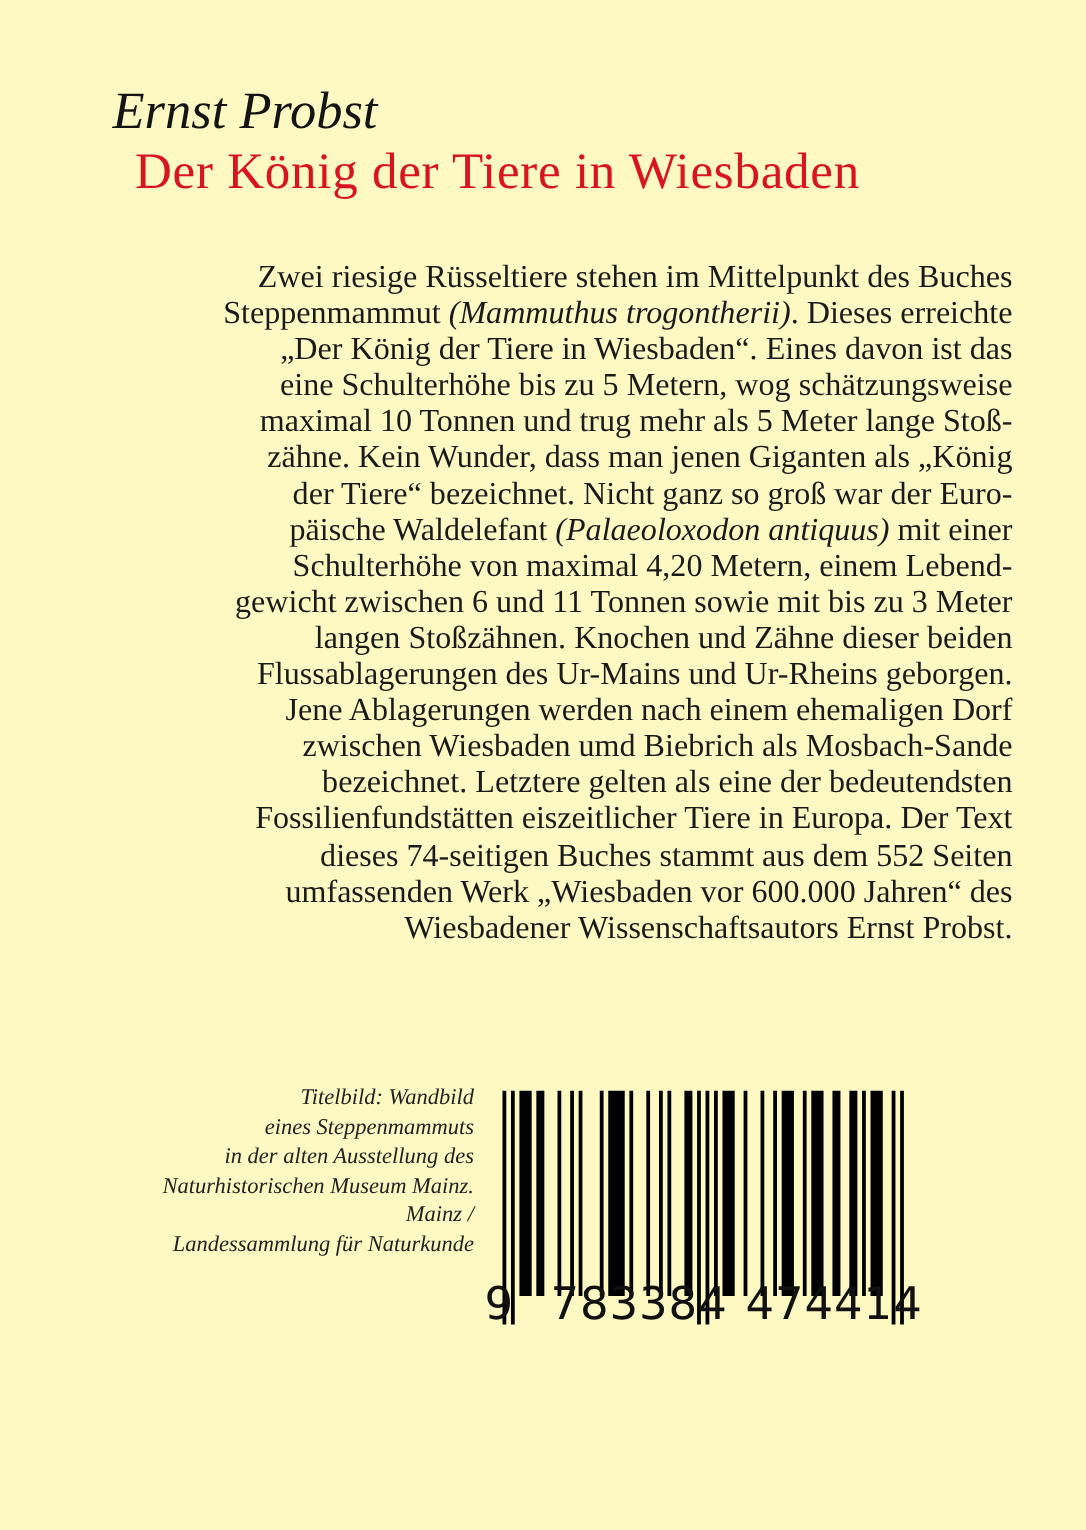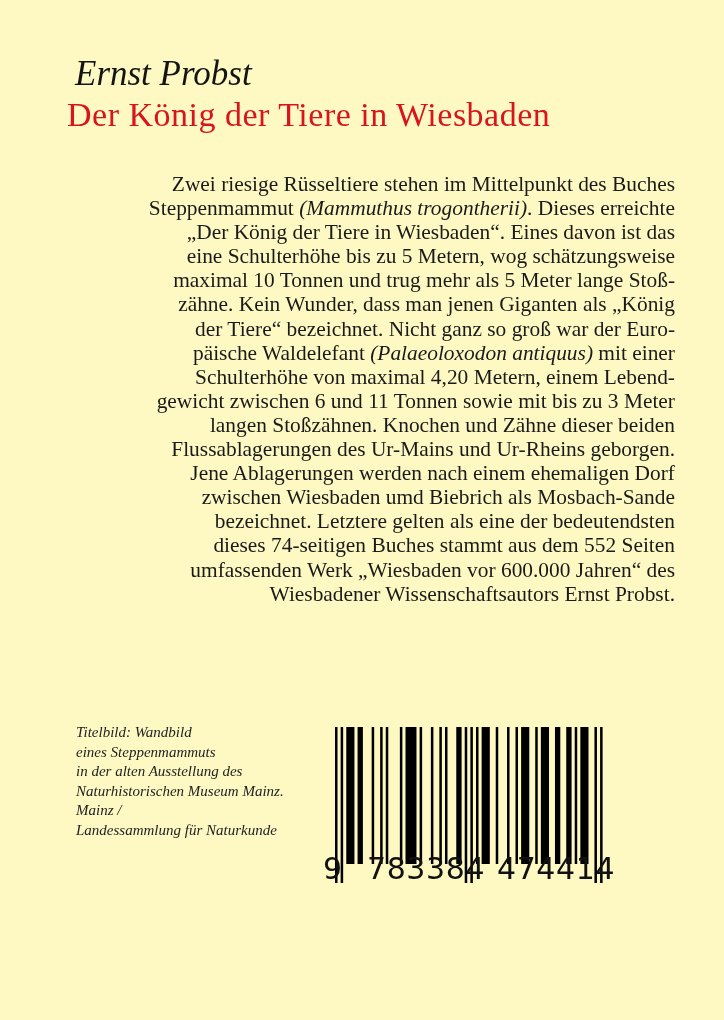--- a/index.html
+++ b/index.html
@@ -5,38 +5,39 @@
   html, body { margin: 0; padding: 0; background: #ffffff; }
   body { width: 724px; height: 1020px; position: relative; overflow: hidden; }
   .page { position: absolute; left: 0; top: 0; width: 724px; height: 1020px; background: #fef9c3; }
   .author {
     position: absolute; left: 75px; top: 54px;
     font-family: "Liberation Serif", "DejaVu Serif", serif;
     font-style: italic; font-size: 35px; line-height: 40px;
     color: #141414; letter-spacing: 0px;
   }
   .title {
-    position: absolute; left: 67px; top: 95px;
+    position: absolute; left: 90px; top: 95px;
     font-family: "Liberation Serif", "DejaVu Serif", serif;
     font-size: 34px; line-height: 40px;
     color: #d8141c; letter-spacing: 0.5px;
   }
   .body-text {
     position: absolute; left: 75px; top: 172px; width: 600px;
     font-family: "Liberation Serif", "DejaVu Serif", serif;
     font-size: 21.4px; line-height: 24.1px;
     color: #1a1a1a;
   }
   .body-line { display: block; white-space: nowrap; text-align: right; }
   .body-line .it { font-style: italic; }
   .caption {
     position: absolute; left: 76px; top: 723px; width: 240px;
     font-family: "Liberation Serif", "DejaVu Serif", serif;
     font-style: italic; font-size: 15px; line-height: 19.6px;
     color: #222222;
+    text-align: right;
   }
   .caption-line { display: block; white-space: nowrap; }
   .barcode {
     position: absolute; left: 314px; top: 727px; width: 300px; height: 165px;
   }
   .barcode svg { display: block; }
   .barcode text {
     font-family: "DejaVu Sans", "Liberation Sans", sans-serif;
     fill: #111111;
   }
@@ -58,20 +59,21 @@
       <span class="body-line"><span>zähne. Kein Wunder, dass man jenen Giganten als „König</span></span>
       <span class="body-line"><span>der Tiere“ bezeichnet. Nicht ganz so groß war der Euro-</span></span>
       <span class="body-line"><span>päische Waldelefant </span><span class="it">(Palaeoloxodon antiquus)</span><span> mit einer</span></span>
       <span class="body-line"><span>Schulterhöhe von maximal 4,20 Metern, einem Lebend-</span></span>
       <span class="body-line"><span>gewicht zwischen 6 und 11 Tonnen sowie mit bis zu 3 Meter</span></span>
       <span class="body-line"><span>langen Stoßzähnen. Knochen und Zähne dieser beiden</span></span>
       <span class="body-line"><span>Flussablagerungen des Ur-Mains und Ur-Rheins geborgen.</span></span>
       <span class="body-line"><span>Jene Ablagerungen werden nach einem ehemaligen Dorf</span></span>
       <span class="body-line"><span>zwischen Wiesbaden umd Biebrich als Mosbach-Sande</span></span>
       <span class="body-line"><span>bezeichnet. Letztere gelten als eine der bedeutendsten</span></span>
+      <span class="body-line"><span>Fossilienfundstätten eiszeitlicher Tiere in Europa. Der Text</span></span>
       <span class="body-line"><span>dieses 74-seitigen Buches stammt aus dem 552 Seiten</span></span>
       <span class="body-line"><span>umfassenden Werk „Wiesbaden vor 600.000 Jahren“ des</span></span>
       <span class="body-line"><span>Wiesbadener Wissenschaftsautors Ernst Probst.</span></span>
     </div>
 
   <div class="caption" id="caption">
       <span class="caption-line">Titelbild: Wandbild</span>
       <span class="caption-line">eines Steppenmammuts</span>
       <span class="caption-line">in der alten Ausstellung des</span>
       <span class="caption-line">Naturhistorischen Museum Mainz.</span>

